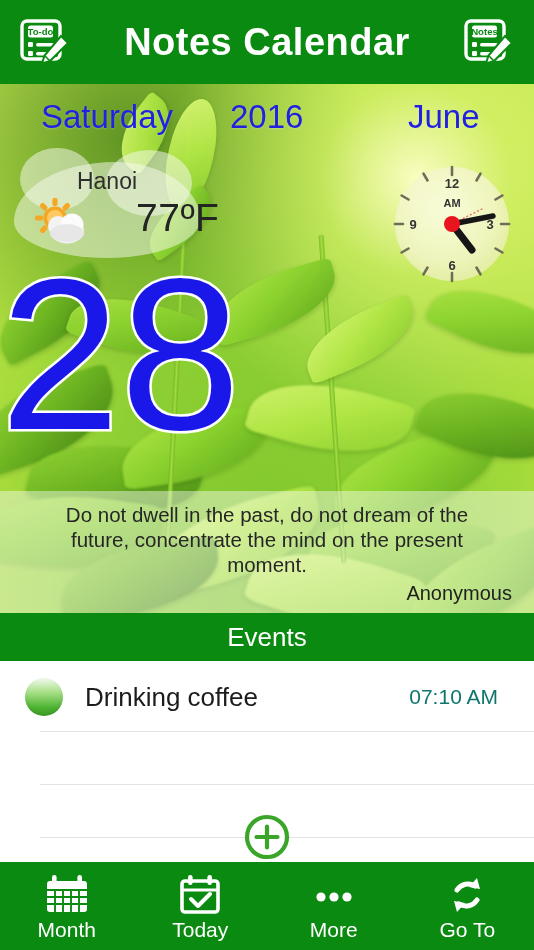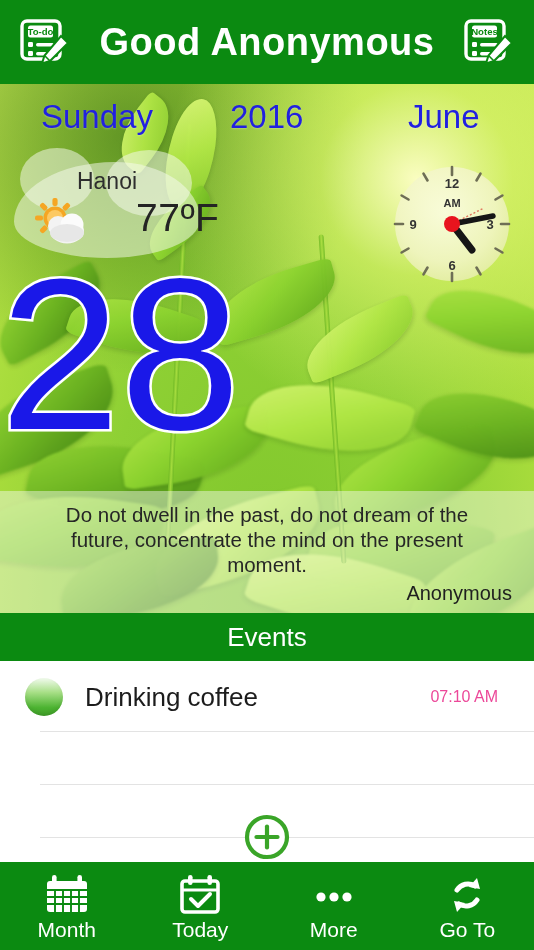--- a/index.html
+++ b/index.html
@@ -138,21 +138,21 @@
   }
   .ev-dot{
     width:38px;height:38px;border-radius:50%;margin-left:25px;flex:0 0 auto;
     background:linear-gradient(180deg,#f2fbee 0%,#a7df86 38%,#4cb331 78%,#3f9e28 100%);
     box-shadow:inset 0 -2px 4px rgba(0,0,0,.08);
   }
   .ev-title{
     margin-left:22px;color:#1c1c1c;font-size:26px;flex:1 1 auto;
   }
   .ev-time{
-    margin-right:36px;color:#ec4899;font-size:16px;white-space:nowrap;
+    margin-right:36px;color:#0f766e;font-size:21px;white-space:nowrap;
   }
   .divider{
     position:absolute;left:40px;width:494px;height:1px;background:#e3e3e3;
   }
   .d1{top:70px;}
   .d2{top:123px;}
   .d3{top:176px;}
   .add-btn{
     position:absolute;left:50%;top:176px;transform:translate(-50%,-50%);
     width:50px;height:50px;cursor:pointer;
@@ -186,21 +186,21 @@
         <text x="21.5" y="17.4" font-size="9.6" font-family="Liberation Sans, sans-serif" font-weight="bold" fill="#0b8a11" text-anchor="middle">To-do</text>
         <rect x="9" y="24" width="5" height="5" rx="1.2" fill="#fff"></rect>
         <rect x="17" y="25" width="18" height="3.4" rx="1.7" fill="#fff"></rect>
         <rect x="9" y="33" width="5" height="5" rx="1.2" fill="#fff"></rect>
         <rect x="17" y="34" width="18" height="3.4" rx="1.7" fill="#fff"></rect>
         <path d="M42 18 L49 25 L31 43 L23 45.5 L25.5 37.5 Z" fill="#fff" stroke="#0b8a11" stroke-width="2"></path>
         <path d="M25.5 37.5 L31 43" stroke="#0b8a11" stroke-width="1.6"></path>
       </svg>
     </div>
 
-    <div class="header-title">Good Anonymous</div>
+    <div class="header-title">Notes Calendar</div>
 
     <div class="hdr-icon right">
       <svg width="52" height="48" viewBox="0 0 52 48" aria-hidden="true">
         <rect x="3" y="3" width="38" height="38" rx="5" fill="none" stroke="#fff" stroke-width="3.4"></rect>
         <rect x="9" y="7.5" width="25" height="12" rx="2.5" fill="#fff"></rect>
         <text x="21.5" y="17.4" font-size="9.6" font-family="Liberation Sans, sans-serif" font-weight="bold" fill="#0b8a11" text-anchor="middle">Notes</text>
         <rect x="9" y="24" width="5" height="5" rx="1.2" fill="#fff"></rect>
         <rect x="17" y="25" width="18" height="3.4" rx="1.7" fill="#fff"></rect>
         <rect x="9" y="33" width="5" height="5" rx="1.2" fill="#fff"></rect>
         <rect x="17" y="34" width="18" height="3.4" rx="1.7" fill="#fff"></rect>
@@ -237,21 +237,21 @@
         <div class="leaf l" style="left:108px;top:28px;width:74px;height:42px;transform:rotate(-52deg);"></div>
         <div class="leaf l" style="left:168px;top:14px;width:46px;height:112px;transform:rotate(8deg);border-radius:60% 40% 60% 40%;"></div>
         <div class="leaf" style="left:210px;top:190px;width:130px;height:56px;transform:rotate(-16deg);"></div>
         <div class="leaf" style="left:70px;top:215px;width:128px;height:54px;transform:rotate(18deg);"></div>
         <div class="leaf l" style="left:300px;top:230px;width:120px;height:50px;transform:rotate(-22deg);"></div>
         <div class="leaf" style="left:140px;top:120px;width:80px;height:38px;transform:rotate(-36deg);"></div>
       </div>
     </div>
 
     <div class="daterow">
-      <span class="dr-weekday">Sunday</span>
+      <span class="dr-weekday">Saturday</span>
       <span class="dr-year">2016</span>
       <span class="dr-month">June</span>
     </div>
 
     <div class="weather">
       <div class="cloud-bg"></div>
       <div class="wx-city">Hanoi</div>
       <div class="wx-icon">
         <svg width="60" height="54" viewBox="0 0 60 54" aria-hidden="true">
           <g transform="translate(21,20)">

